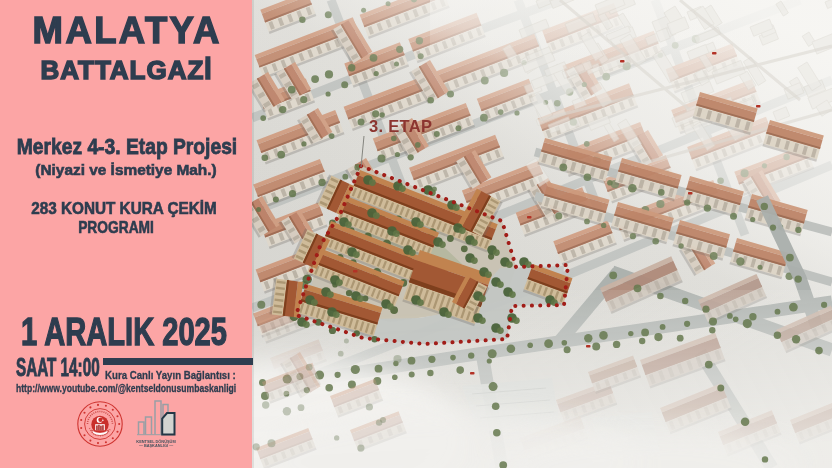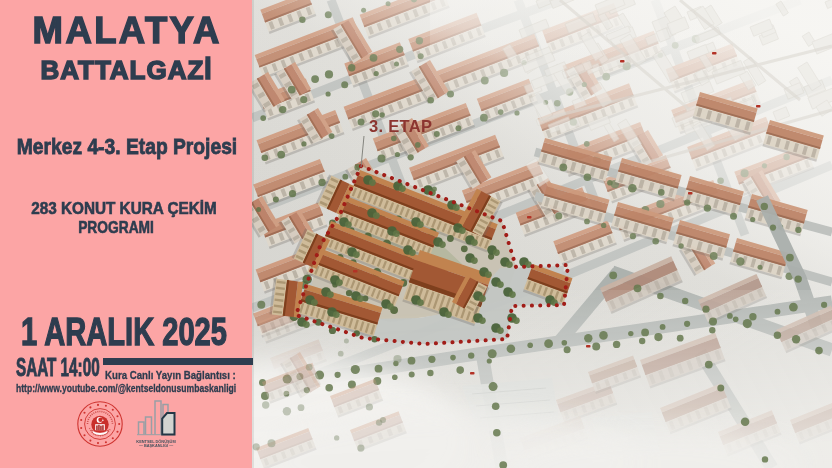--- a/index.html
+++ b/index.html
@@ -1873,20 +1873,21 @@
 <div style="position:absolute;left:252px;top:0;width:2px;height:468px;background:rgba(60,60,60,0.10);"></div>
 
 <div id="panel">
 
   <div class="ttl c" style="top:9.5px;font-size:36.5px;letter-spacing:2.4px;-webkit-text-stroke:1.4px #2e3d4f;text-indent:2.4px;">MALATYA</div>
 
   <div class="ttl c" style="top:56px;font-size:26px;letter-spacing:1px;-webkit-text-stroke:1.5px #2e3d4f;text-indent:1px;">BATTALGAZİ</div>
 
   <div class="ttl" style="top:135px;left:126.5px;font-size:21.4px;transform:translateX(-50%) scaleX(0.9);transform-origin:center top;-webkit-text-stroke:0.8px #2e3d4f;">Merkez 4-3. Etap Projesi</div>
 
+  <div class="ttl c" style="top:160.5px;font-size:15.4px;-webkit-text-stroke:0.6px #2e3d4f;">(Niyazi ve İsmetiye Mah.)</div>
 
   <div class="ttl" style="top:199px;left:124px;font-size:17px;transform:translateX(-50%) scaleX(0.9);transform-origin:center top;-webkit-text-stroke:0.6px #2e3d4f;">283 KONUT KURA ÇEKİM</div>
 
   <div class="ttl" style="top:217.5px;left:115.5px;font-size:17px;transform:translateX(-50%) scaleX(0.81);transform-origin:center top;-webkit-text-stroke:0.6px #2e3d4f;">PROGRAMI</div>
 
   <div class="ttl" style="top:310px;left:124.3px;font-size:38.4px;transform:translateX(-50%) scaleX(0.758);transform-origin:center top;-webkit-text-stroke:1.3px #2e3d4f;">1 ARALIK 2025</div>
 
   <div class="ttl" style="top:353.4px;left:16px;font-size:25px;transform:scaleX(0.61);transform-origin:left top;-webkit-text-stroke:0.9px #2e3d4f;">SAAT 14:00</div>
 
   <div style="position:absolute;left:103px;top:358.3px;width:150px;height:6.6px;background:#2e3d4f;"></div>

